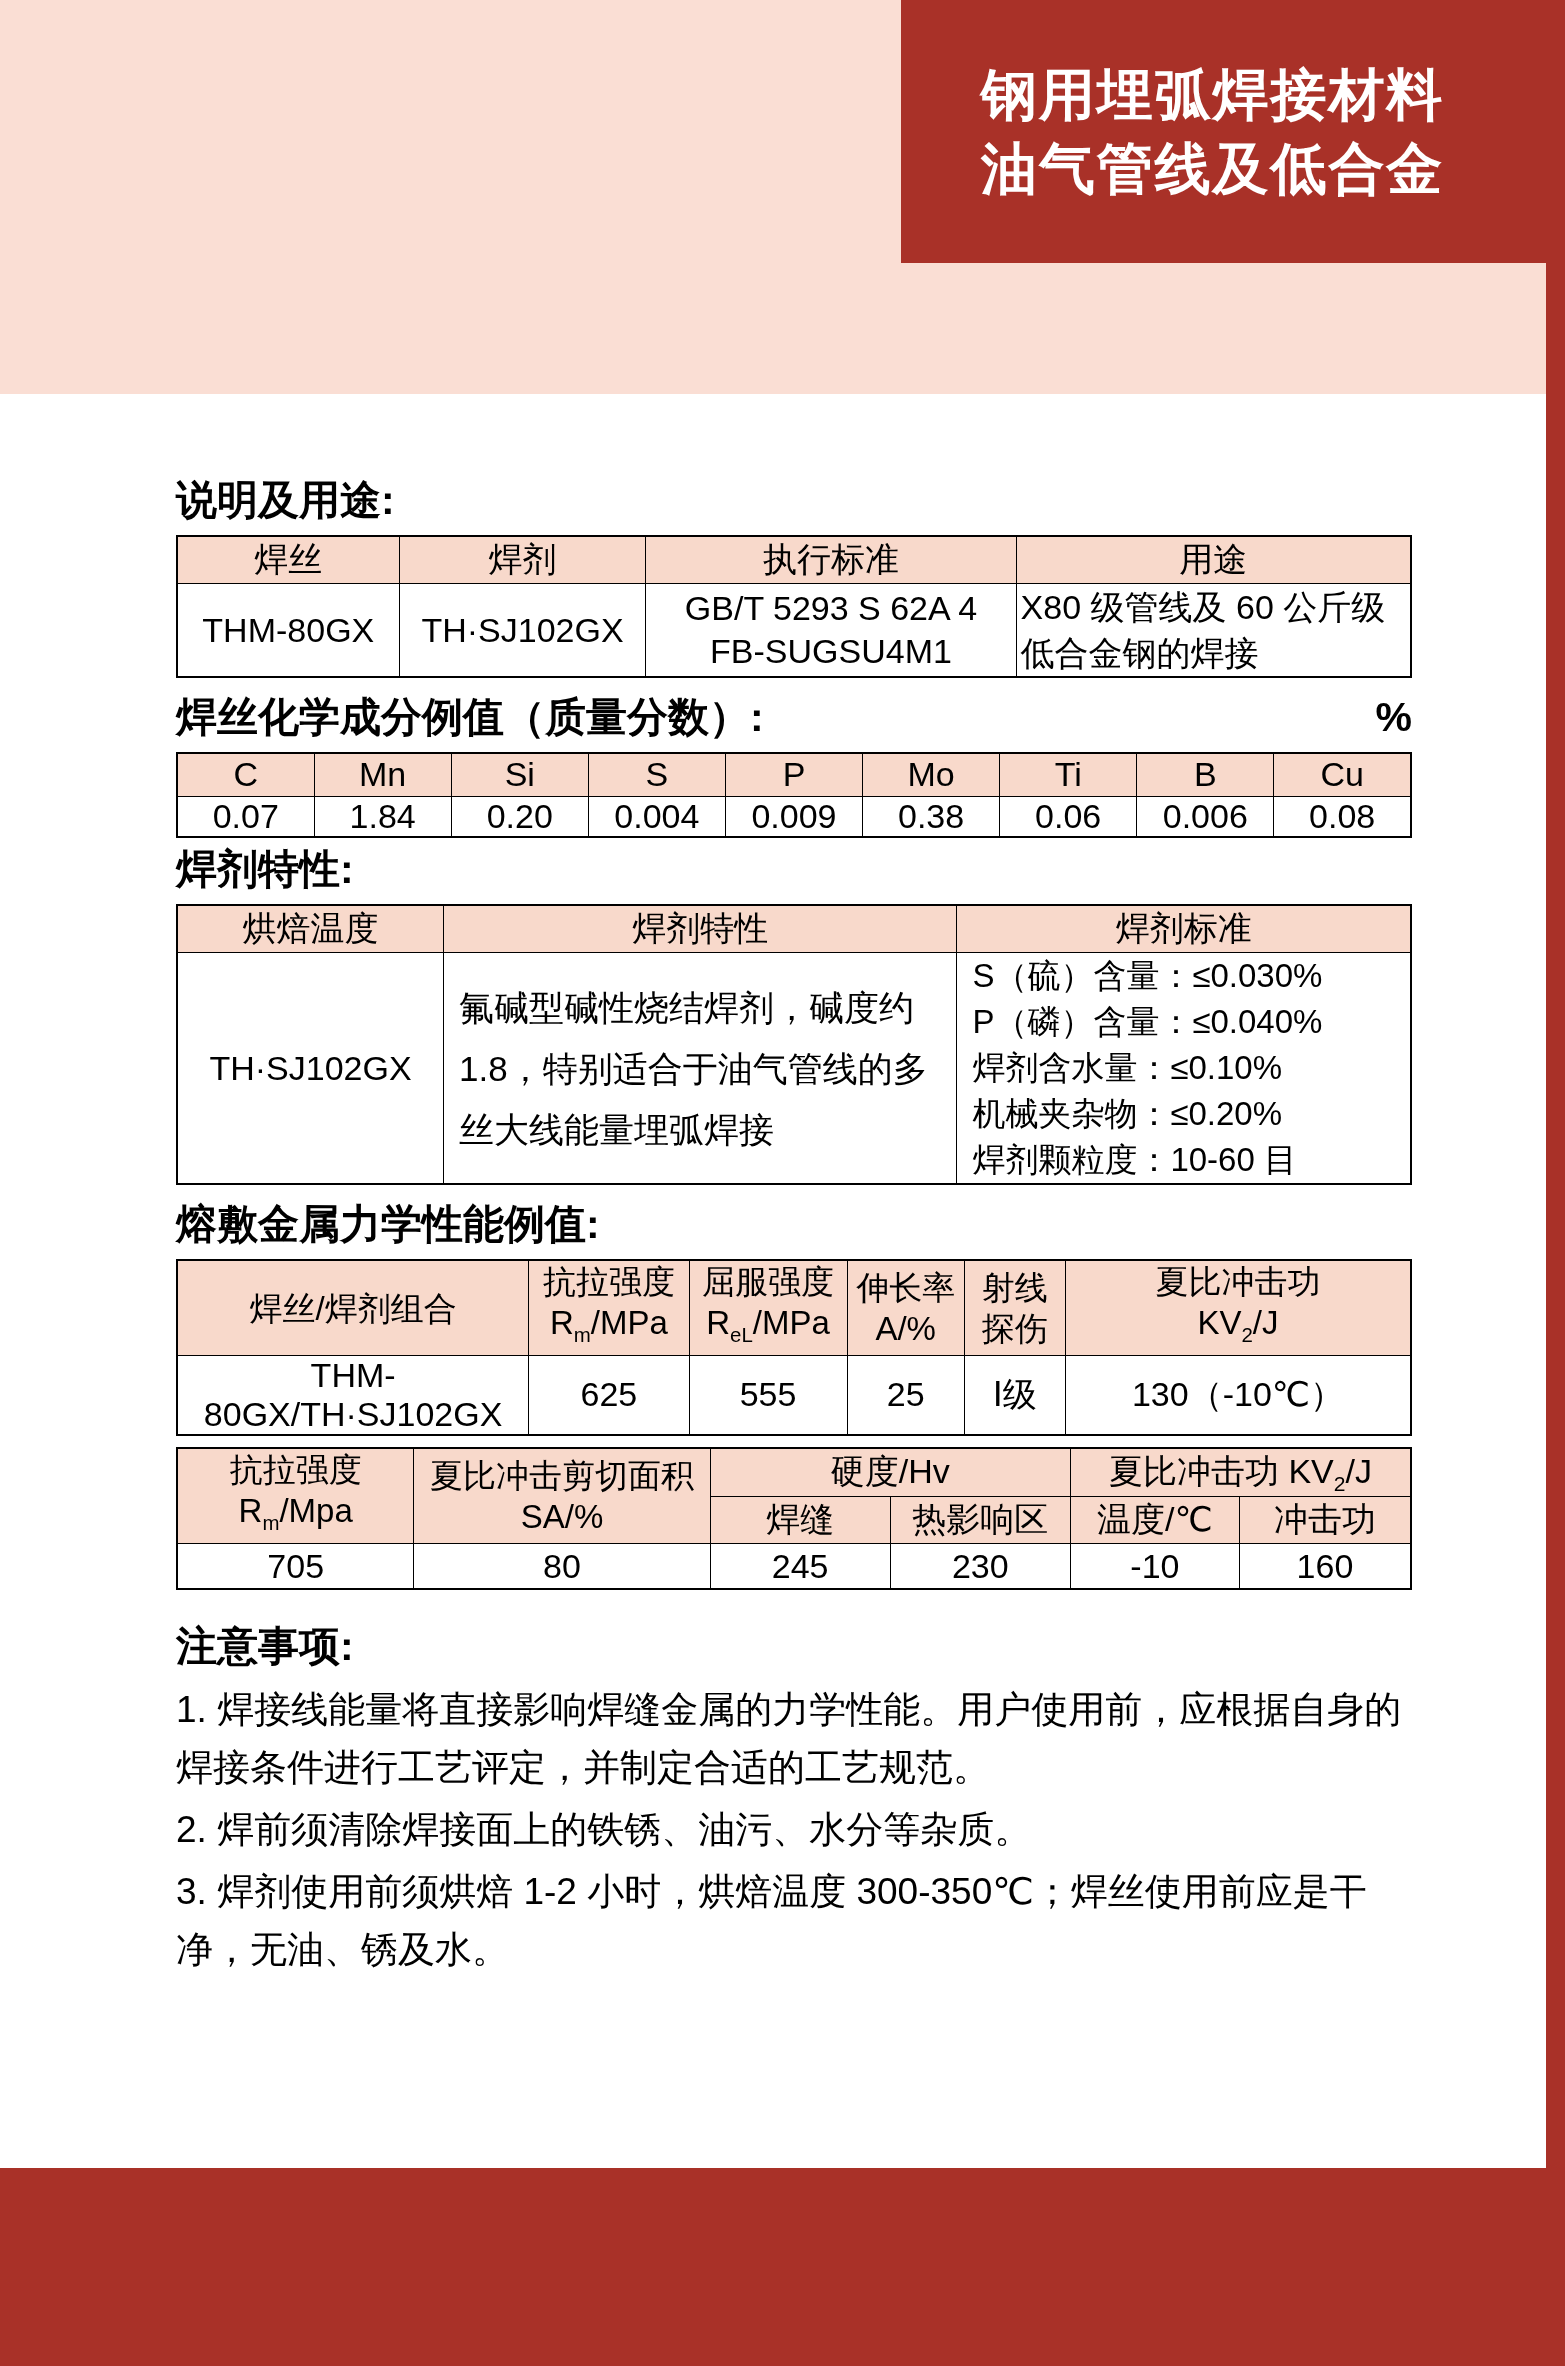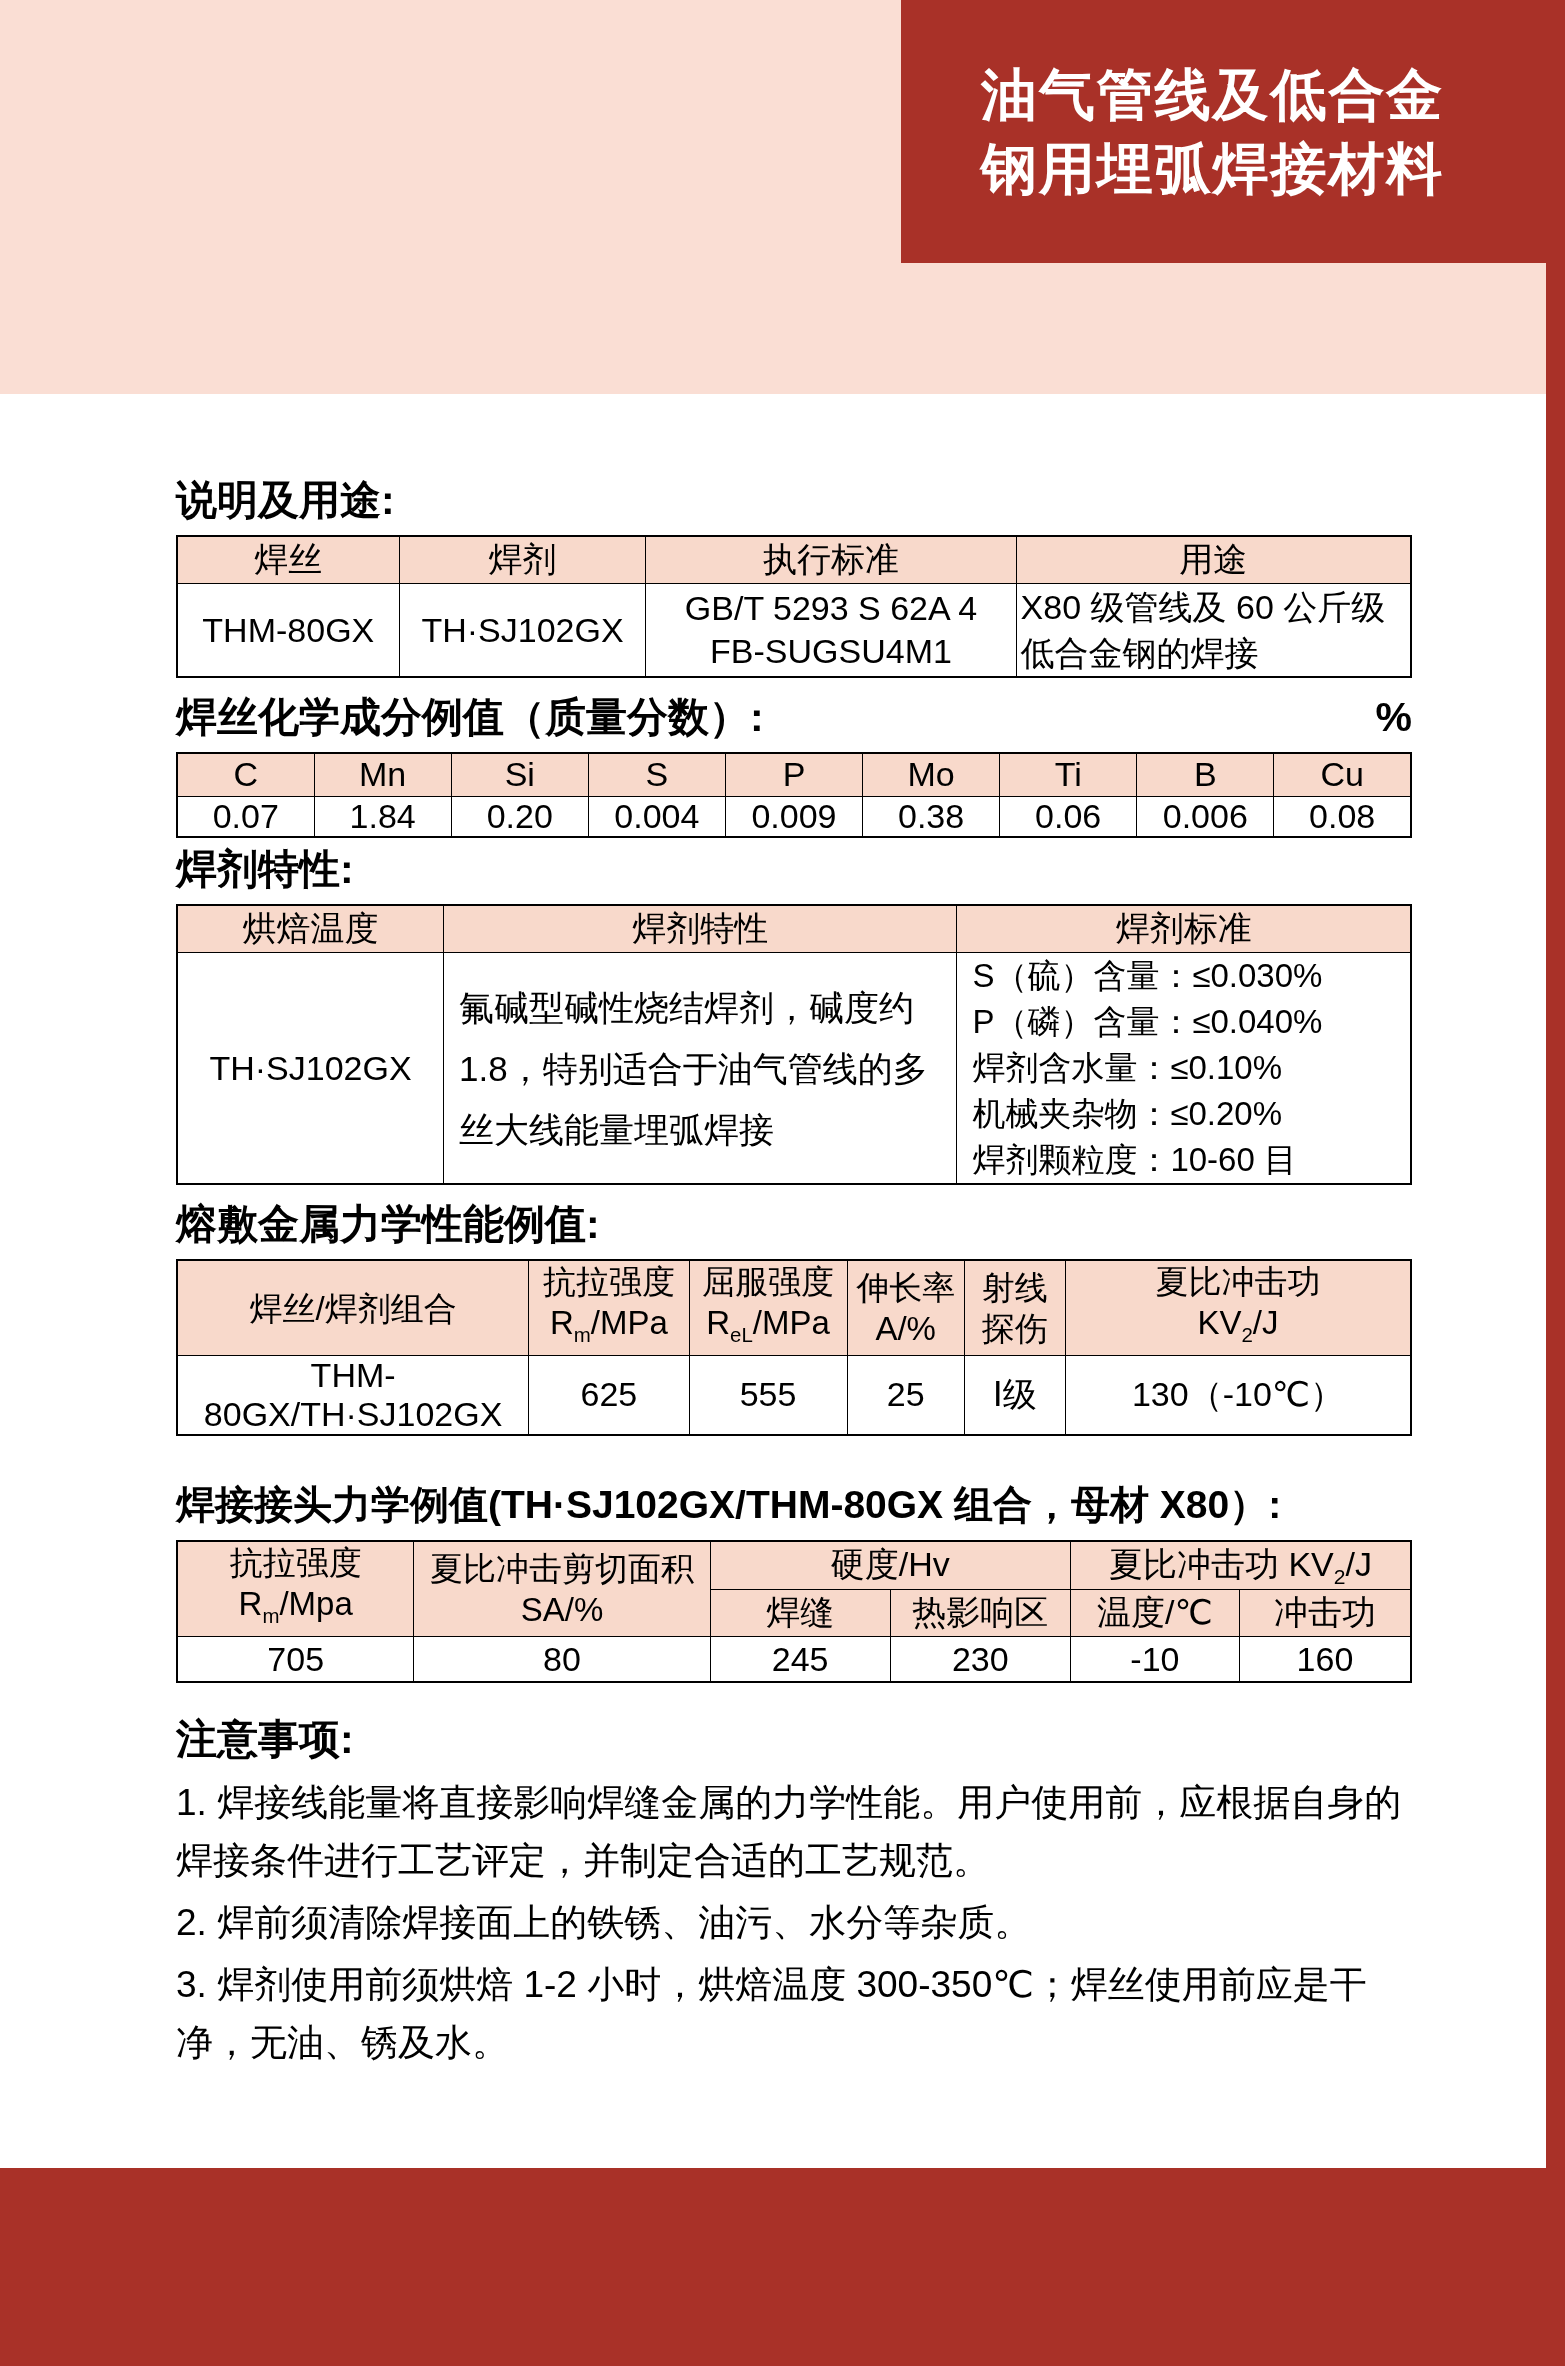--- a/index.html
+++ b/index.html
@@ -56,22 +56,22 @@
   .notes p { margin:0 0 3.7px 0; font-size:37px; line-height:58px; text-align:left; }
 </style>
 </head>
 <body>
 
 <div class="page">
 
   <div class="pink-band"></div>
 
   <div class="title-box">
+    <div class="title-line">钢用埋弧焊接材料</div>
     <div class="title-line">油气管线及低合金</div>
-    <div class="title-line">钢用埋弧焊接材料</div>
   </div>
 
   <div class="right-strip"></div>
   <div class="bottom-band"></div>
 
   <div class="content">
 
     <div class="sec-heading h-usage">说明及用途:</div>
 
     <table class="t-usage">
@@ -204,21 +204,20 @@
         <td>THM-80GX/TH·SJ102GX</td>
         <td>625</td>
         <td>555</td>
         <td>25</td>
         <td>Ⅰ级</td>
         <td>130（-10℃）</td>
       </tr>
     </tbody>
       </table>
 
-    <div class="sec-heading h-joint">焊接接头力学例值(TH·SJ102GX/THM-80GX 组合，母材 X80）:</div>
 
     <table class="t-joint">
       <colgroup>
           <col style="width:19.2%">
           <col style="width:24%">
           <col style="width:14.6%">
           <col style="width:14.6%">
           <col style="width:13.7%">
           <col style="width:13.9%">
         </colgroup>

